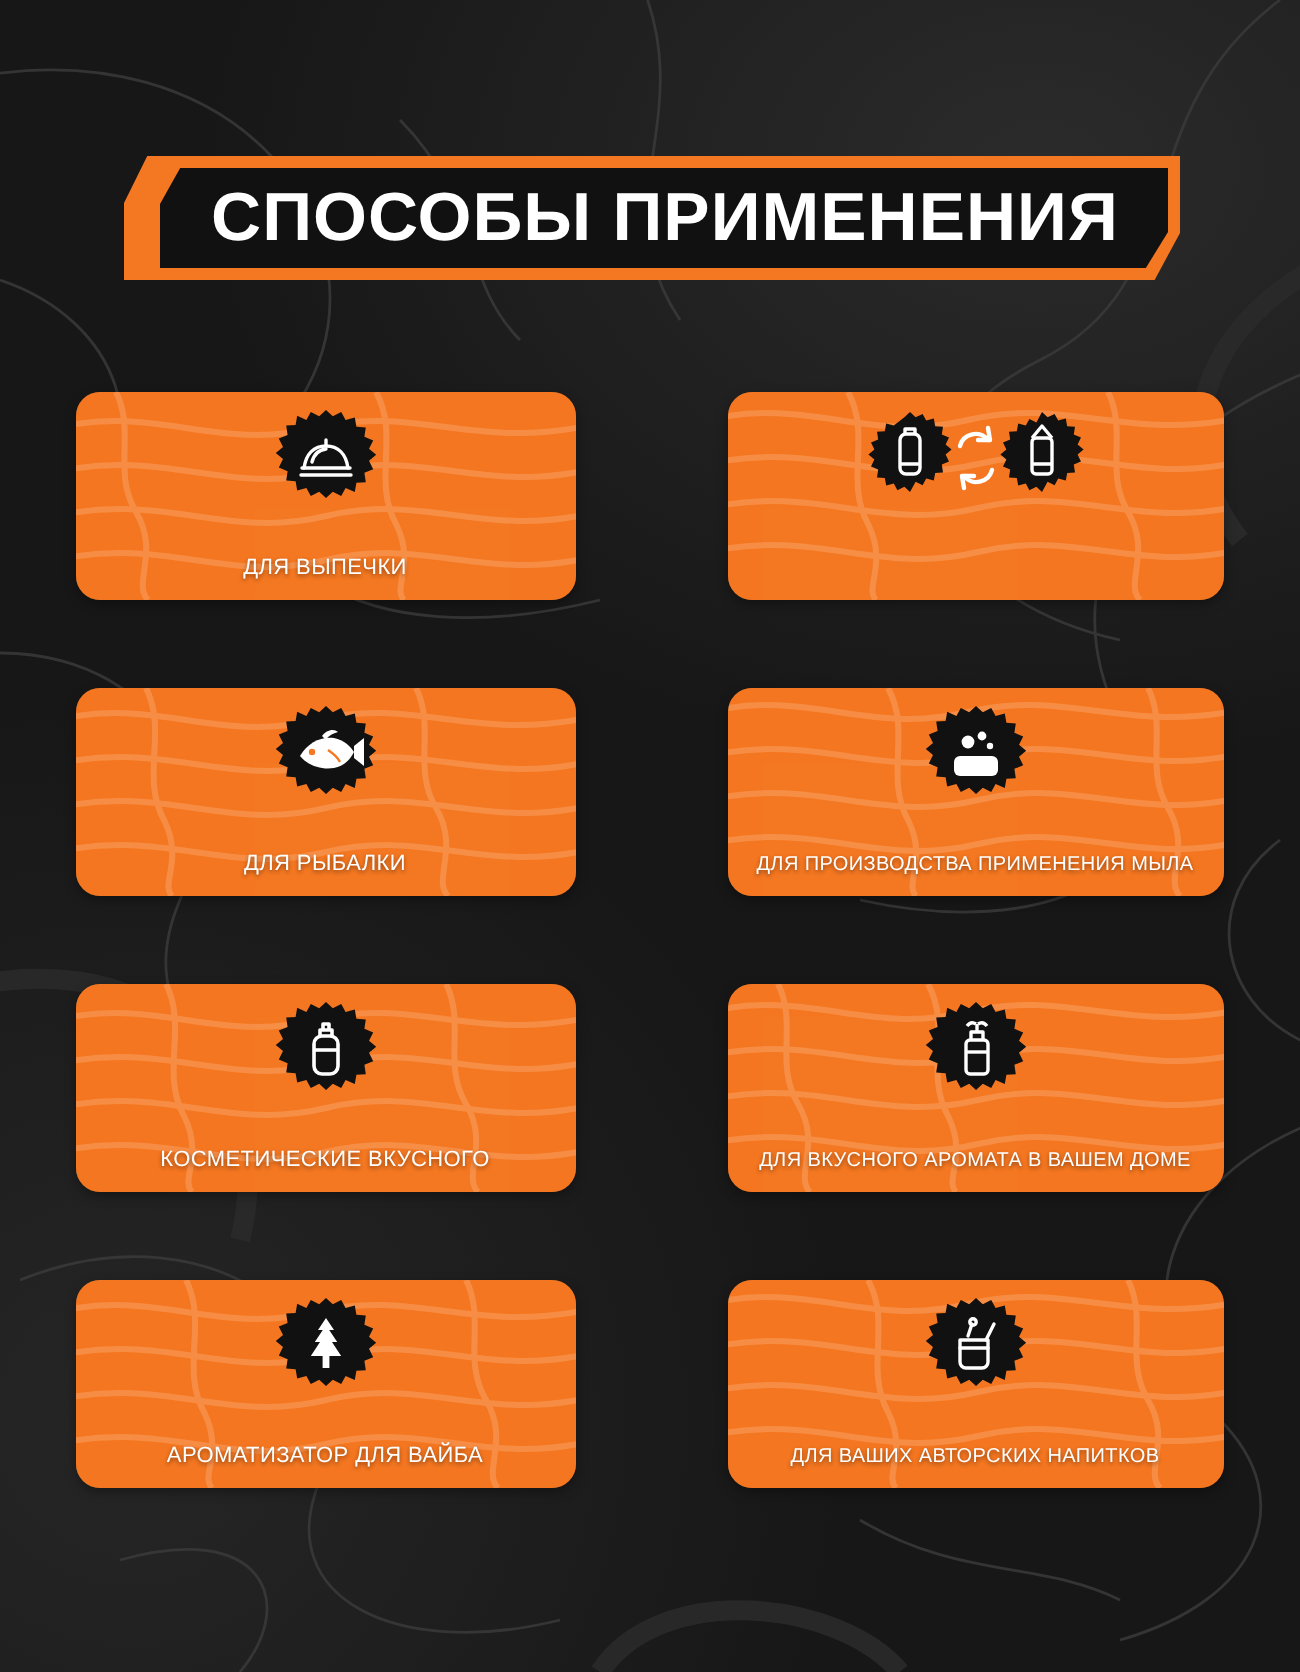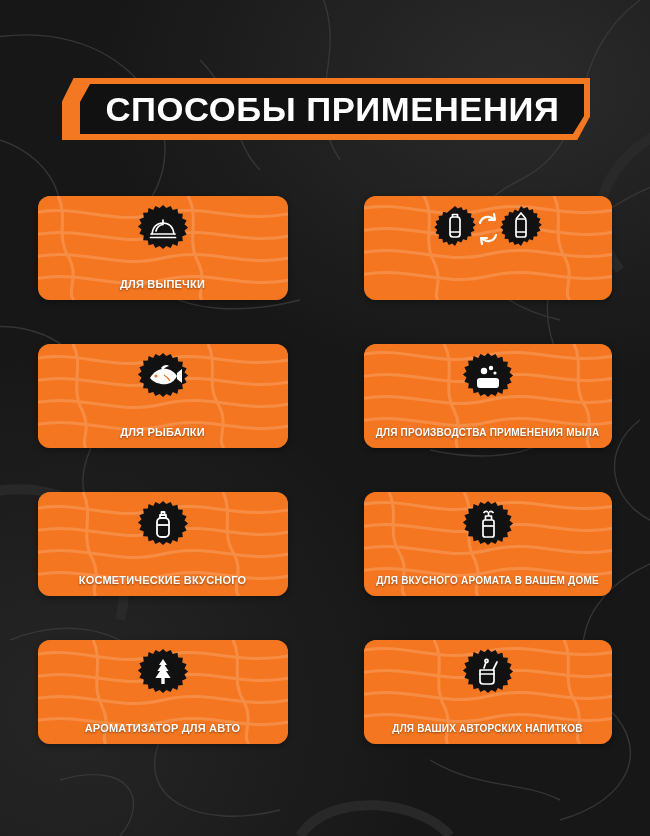--- a/index.html
+++ b/index.html
@@ -108,21 +108,21 @@
     opacity: 0.55;
   }
   .card-label {
     position: absolute;
     left: 0;
     right: 0;
     bottom: 10px;
     text-align: center;
     color: #ffffff;
     font-size: 11px;
-    font-weight: bold;
+    font-weight: normal;
     letter-spacing: 0.2px;
     text-shadow: 0 1px 2px rgba(0,0,0,0.45);
     white-space: nowrap;
     padding: 0 8px;
   }
   .card-label.small {
     font-size: 10px;
   }
   .badge {
     position: absolute;
@@ -378,21 +378,21 @@
         </svg>
         <div class="badge">
           <svg width="52" height="52" viewBox="0 0 52 52">
             <path fill="#111111" d="M26 1l3.4 3.1L33.6 2l2.2 4 4.6-1.2.8 4.6 4.7.3-.7 4.7 4.4 1.8-2.1 4.2 3.6 3-3.6 3 2.1 4.2-4.4 1.8.7 4.7-4.7.3-.8 4.6L35.8 40l-2.2 4-4.2-2.1L26 45l-3.4-3.1L18.4 44l-2.2-4-4.6 1.2-.8-4.6-4.7-.3.7-4.7L2.4 29.7l2.1-4.2L.9 22.5l3.6-3-2.1-4.2 4.4-1.8-.7-4.7 4.7-.3.8-4.6L16.2 6l2.2-4 4.2 2.1z"></path>
             <g fill="#ffffff">
               <path d="M26 11 l4 6 h-2.4 l4 6 h-2.6 l4.6 7 H18.4 l4.6-7 h-2.6 l4-6 H22z"></path>
               <rect x="24.3" y="30" width="3.4" height="6"></rect>
             </g>
           </svg>
         </div>
-        <div class="card-label">АРОМАТИЗАТОР ДЛЯ АВТО</div>
+        <div class="card-label">АРОМАТИЗАТОР ДЛЯ ВАЙБА</div>
       </div>
     </div>
 
     <div class="cell col-right">
       <div class="card">
         <svg class="card-texture" width="250" height="104" viewBox="0 0 250 104" preserveAspectRatio="none">
           <rect width="250" height="104" fill="#f47721"></rect>
           <g stroke="#fbb07a" stroke-width="3" fill="none" opacity="0.75">
             <path d="M -10 12 C 40 0, 70 24, 120 12 C 170 0, 200 24, 260 10"></path>
             <path d="M -10 34 C 45 22, 75 46, 125 34 C 175 22, 205 46, 260 32"></path>

